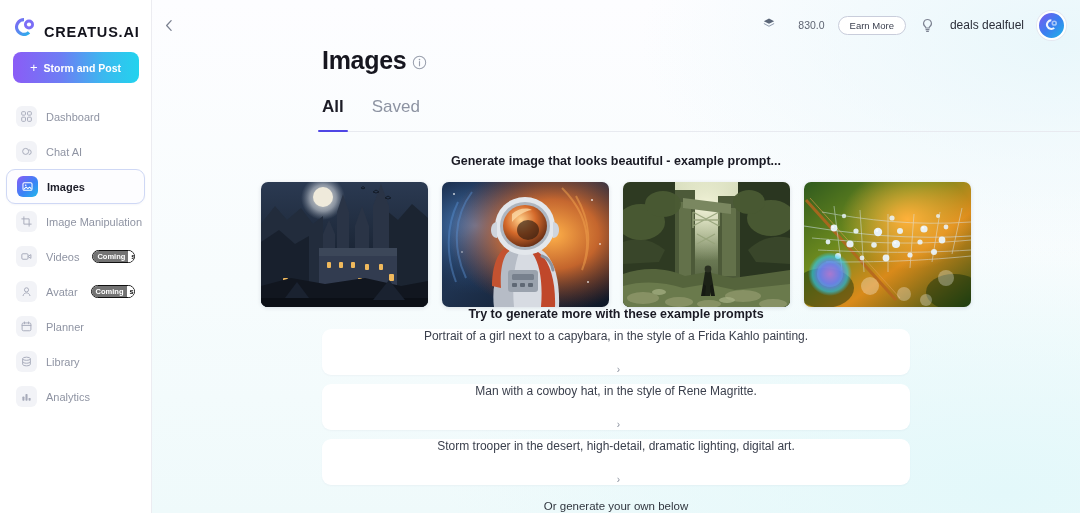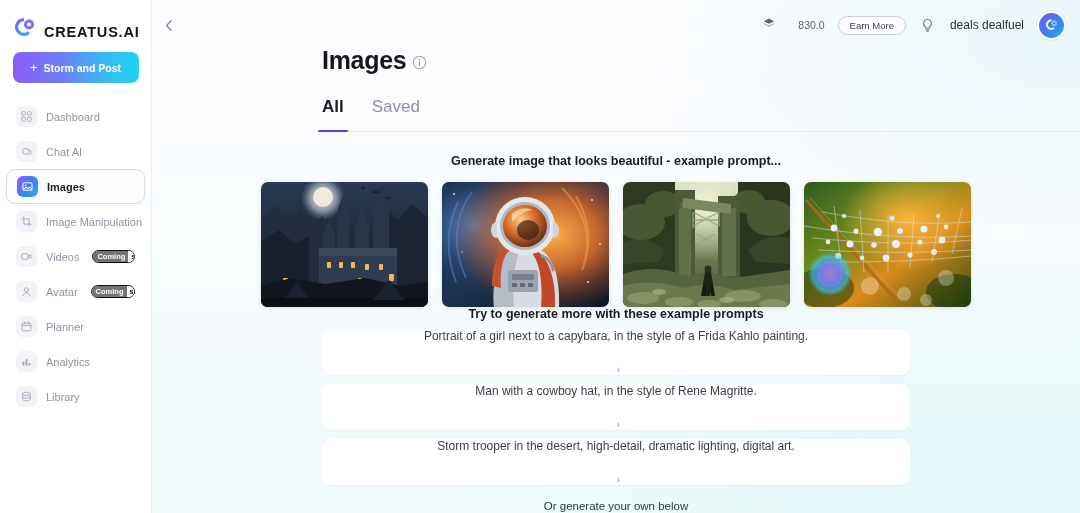--- a/index.html
+++ b/index.html
@@ -241,37 +241,37 @@
               <rect x="1.6" y="2.8" width="12.8" height="11.4" rx="2" fill="none" stroke="currentColor" stroke-width="1.4"></rect>
               <path d="M1.6 6.4h12.8M5 1.4v2.6M11 1.4v2.6" stroke="currentColor" stroke-width="1.4" stroke-linecap="round" fill="none"></path>
             </svg>
         </span>
         <span class="nav-label">Planner</span>
       </div>
 
       <div class="nav-item">
         <span class="nav-ico">
           <svg viewBox="0 0 16 16" width="11" height="11">
+              <ellipse cx="8" cy="4" rx="5.6" ry="2.3" fill="none" stroke="currentColor" stroke-width="1.4"></ellipse>
+              <path d="M2.4 4v8c0 1.3 2.5 2.3 5.6 2.3s5.6-1 5.6-2.3V4" fill="none" stroke="currentColor" stroke-width="1.4"></path>
+              <path d="M2.4 8.2c0 1.3 2.5 2.3 5.6 2.3s5.6-1 5.6-2.3" fill="none" stroke="currentColor" stroke-width="1.4"></path>
+            </svg>
+        </span>
+        <span class="nav-label">Library</span>
+      </div>
+
+      <div class="nav-item">
+        <span class="nav-ico">
+          <svg viewBox="0 0 16 16" width="11" height="11">
               <rect x="2" y="8" width="3" height="6" rx="1" fill="currentColor"></rect>
               <rect x="6.5" y="4.5" width="3" height="9.5" rx="1" fill="currentColor"></rect>
               <rect x="11" y="10" width="3" height="4" rx="1" fill="currentColor"></rect>
             </svg>
         </span>
         <span class="nav-label">Analytics</span>
-      </div>
-
-      <div class="nav-item">
-        <span class="nav-ico">
-          <svg viewBox="0 0 16 16" width="11" height="11">
-              <ellipse cx="8" cy="4" rx="5.6" ry="2.3" fill="none" stroke="currentColor" stroke-width="1.4"></ellipse>
-              <path d="M2.4 4v8c0 1.3 2.5 2.3 5.6 2.3s5.6-1 5.6-2.3V4" fill="none" stroke="currentColor" stroke-width="1.4"></path>
-              <path d="M2.4 8.2c0 1.3 2.5 2.3 5.6 2.3s5.6-1 5.6-2.3" fill="none" stroke="currentColor" stroke-width="1.4"></path>
-            </svg>
-        </span>
-        <span class="nav-label">Library</span>
       </div>
 
     </nav>
   </aside>
 
   <main class="main">
 
     <div class="topbar">
       <button class="collapse-btn">
         <svg viewBox="0 0 16 16" width="13" height="13">

